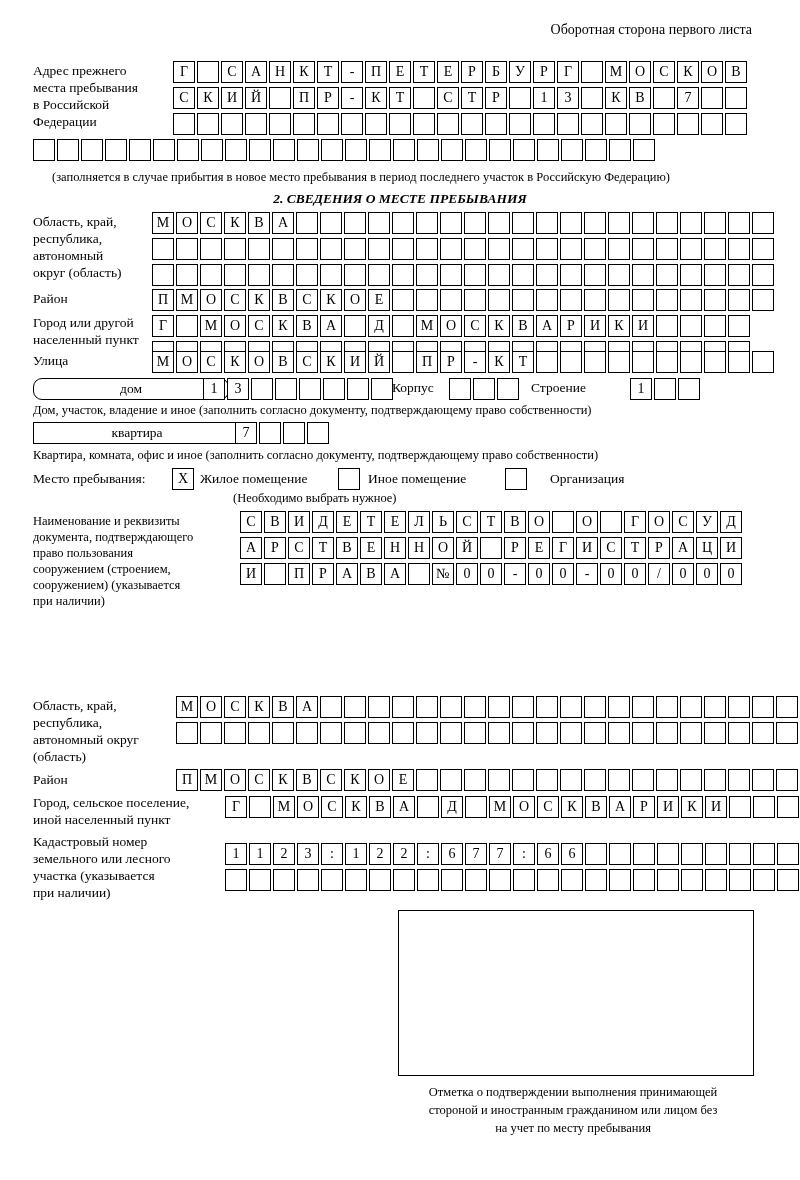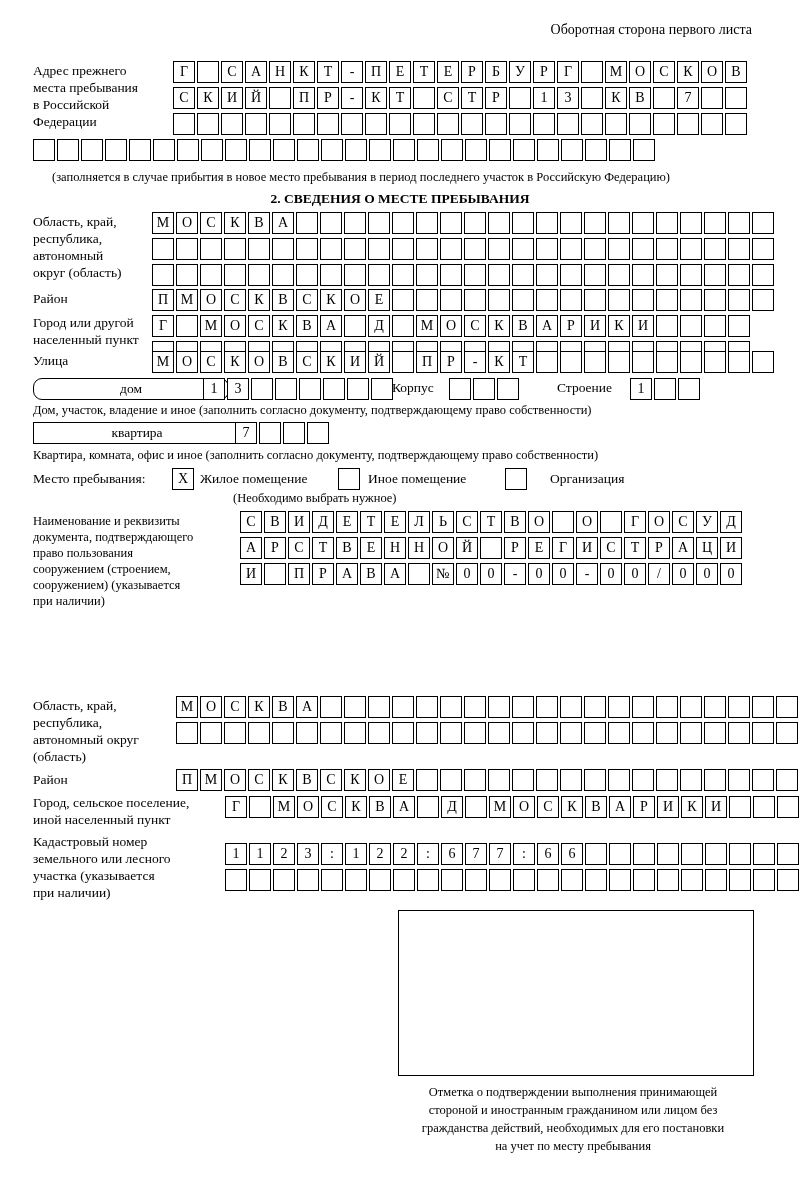--- a/index.html
+++ b/index.html
@@ -26,21 +26,21 @@
     top: 22px; right: 48px;
     font-size: 14px;
   }
 
   .lbl {
     font-size: 13.5px;
     line-height: 17px;
   }
   .lbl-sm { font-size: 12.5px; line-height: 16px; }
   .center { text-align: center; }
-  .bold { font-weight: bold; }
+  .bold { font-weight: bold; font-style: italic; }
 
   
   .cells {
     display: flex;
     flex-direction: row;
   }
   .cell {
     width: 22px;
     height: 22px;
     border: 1px solid #000;
@@ -420,21 +420,21 @@
       <div class="cell"></div>
       <div class="cell"></div>
       <div class="cell"></div>
     </div>
   <div class="abs lbl" style="top:379px; left:392px;">Корпус</div>
   <div class="abs cells" id="s2-korp" style="top:378px; left:449px;">
       <div class="cell"></div>
       <div class="cell"></div>
       <div class="cell"></div>
     </div>
-  <div class="abs lbl" style="top:379px; left:557px;">Строение</div>
+  <div class="abs lbl" style="top:379px; left:531px;">Строение</div>
   <div class="abs cells" id="s2-stro" style="top:378px; left:630px;">
       <div class="cell">1</div>
       <div class="cell"></div>
       <div class="cell"></div>
     </div>
 
   <div class="abs underline-note" style="top:403px; left:33px; width:720px;">Дом, участок, владение и иное (заполнить согласно документу, подтверждающему право собственности)</div>
 
   <div class="abs wbox" style="top:422px; left:33px; width:208px;">квартира</div>
   <div class="abs cells" id="s2-flat" style="top:422px; left:235px;">
@@ -713,17 +713,16 @@
       <div class="cell"></div>
       <div class="cell"></div>
       <div class="cell"></div>
       <div class="cell"></div>
     </div>
 
   <div class="abs bigbox" style="top:910px; left:398px; width:356px; height:166px;"></div>
   <div class="abs center lbl-sm" style="top:1083px; left:373px; width:400px; line-height:18px;">
     <div>Отметка о подтверждении выполнения принимающей</div>
     <div>стороной и иностранным гражданином или лицом без</div>
-    <div>гражданства действий, необходимых для его постановки</div>
     <div>на учет по месту пребывания</div>
   </div>
 
 </div>
 
 </body></html>

